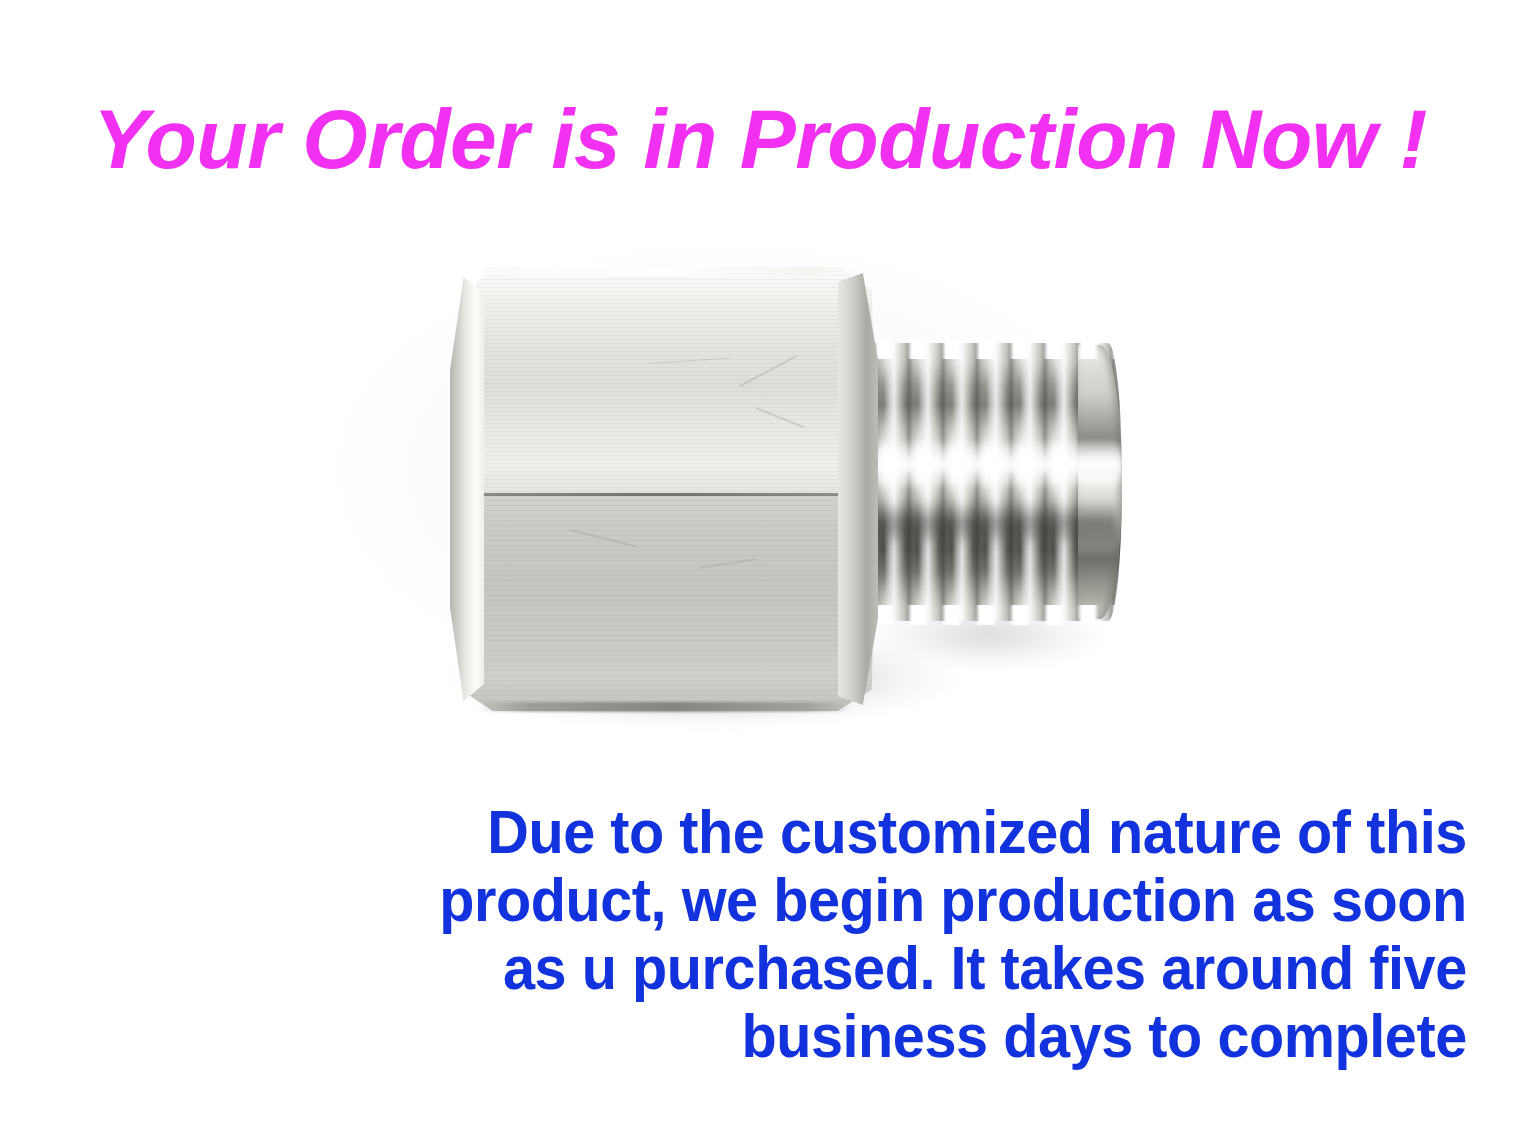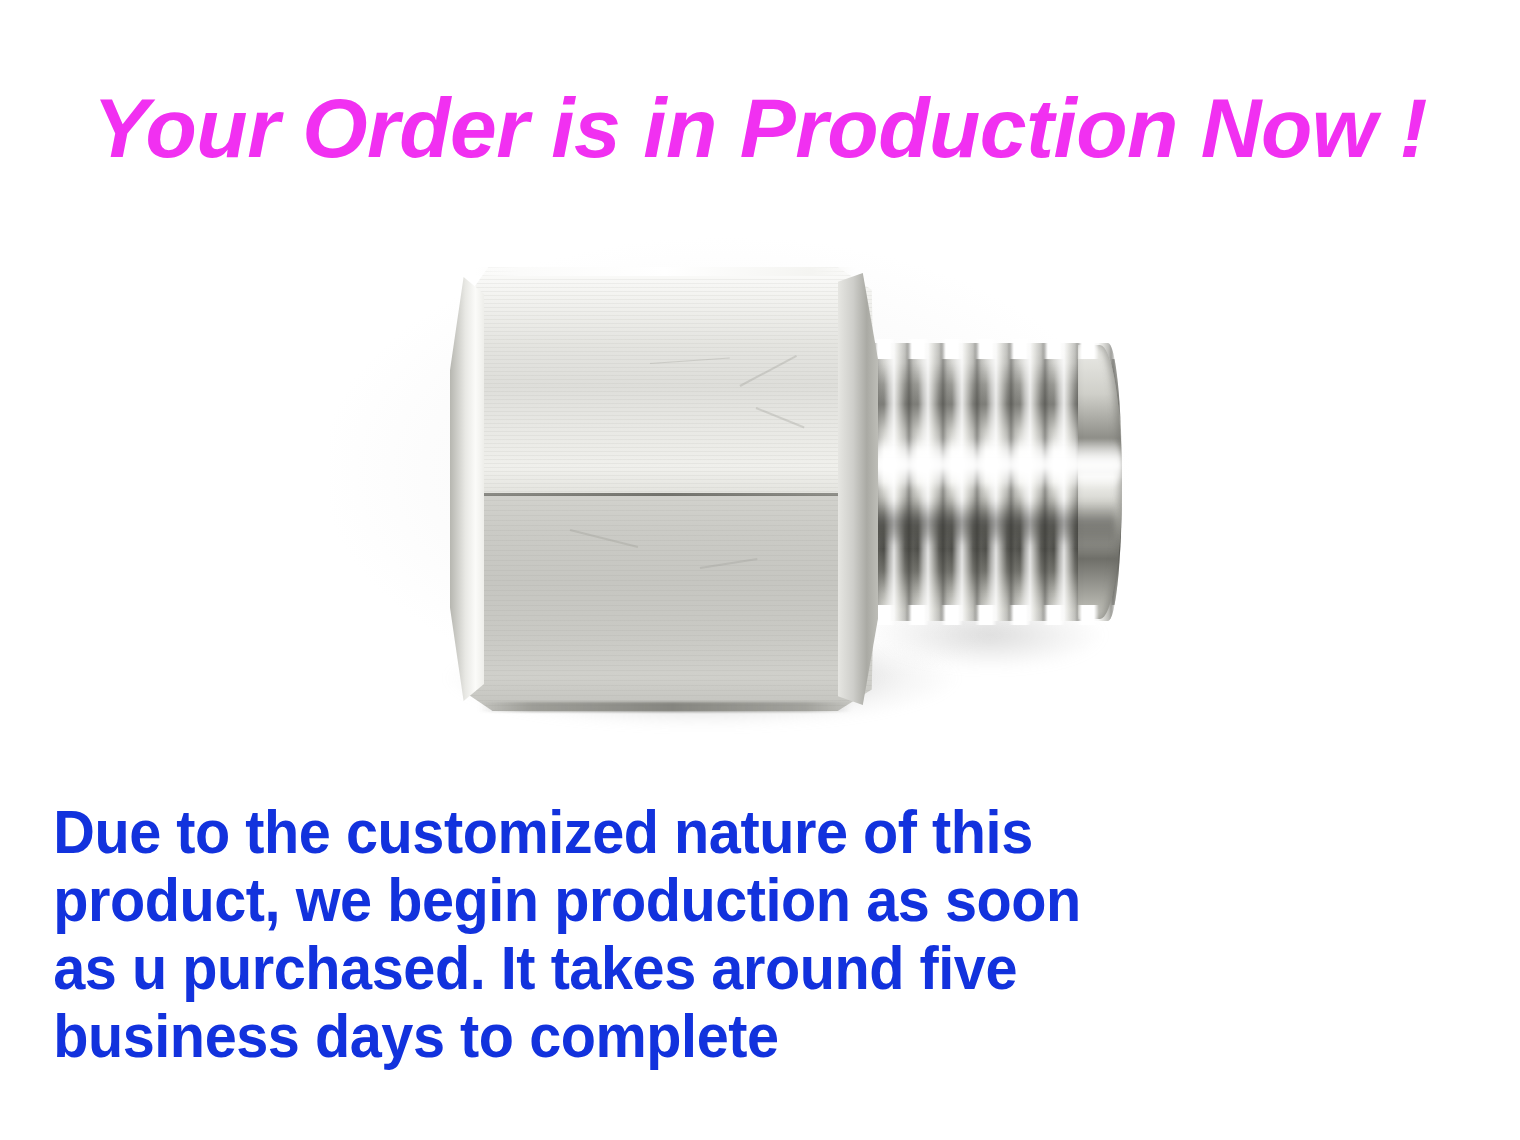--- a/index.html
+++ b/index.html
@@ -13,21 +13,21 @@
     position: relative;
     overflow: hidden;
     font-family: "Liberation Sans", sans-serif;
     -webkit-font-smoothing: antialiased;
   }
 
   
   #headline {
     position: absolute;
     left: 0;
-    top: 86px;
+    top: 97px;
     width: 1520px;
     text-align: center;
     font-family: "Liberation Sans", sans-serif;
     font-weight: bold;
     font-style: italic;
     font-size: 84px;
     line-height: 1;
     letter-spacing: -0.5px;
     color: #f130f1;
     white-space: nowrap;
@@ -320,21 +320,21 @@
     background: rgba(150,150,144,0.30);
     transform-origin: left center;
   }
 
   
   #body-copy {
     position: absolute;
     left: 0;
     top: 798px;
     width: 1520px;
-    text-align: left;
+    text-align: right;
     color: #1232dd;
     font-family: "Liberation Sans Narrow", "Liberation Sans", sans-serif;
     font-weight: bold;
     font-size: 62px;
     line-height: 68px;
     letter-spacing: -0.5px;
   }
   #body-copy .line {
     display: block;
     white-space: nowrap;

